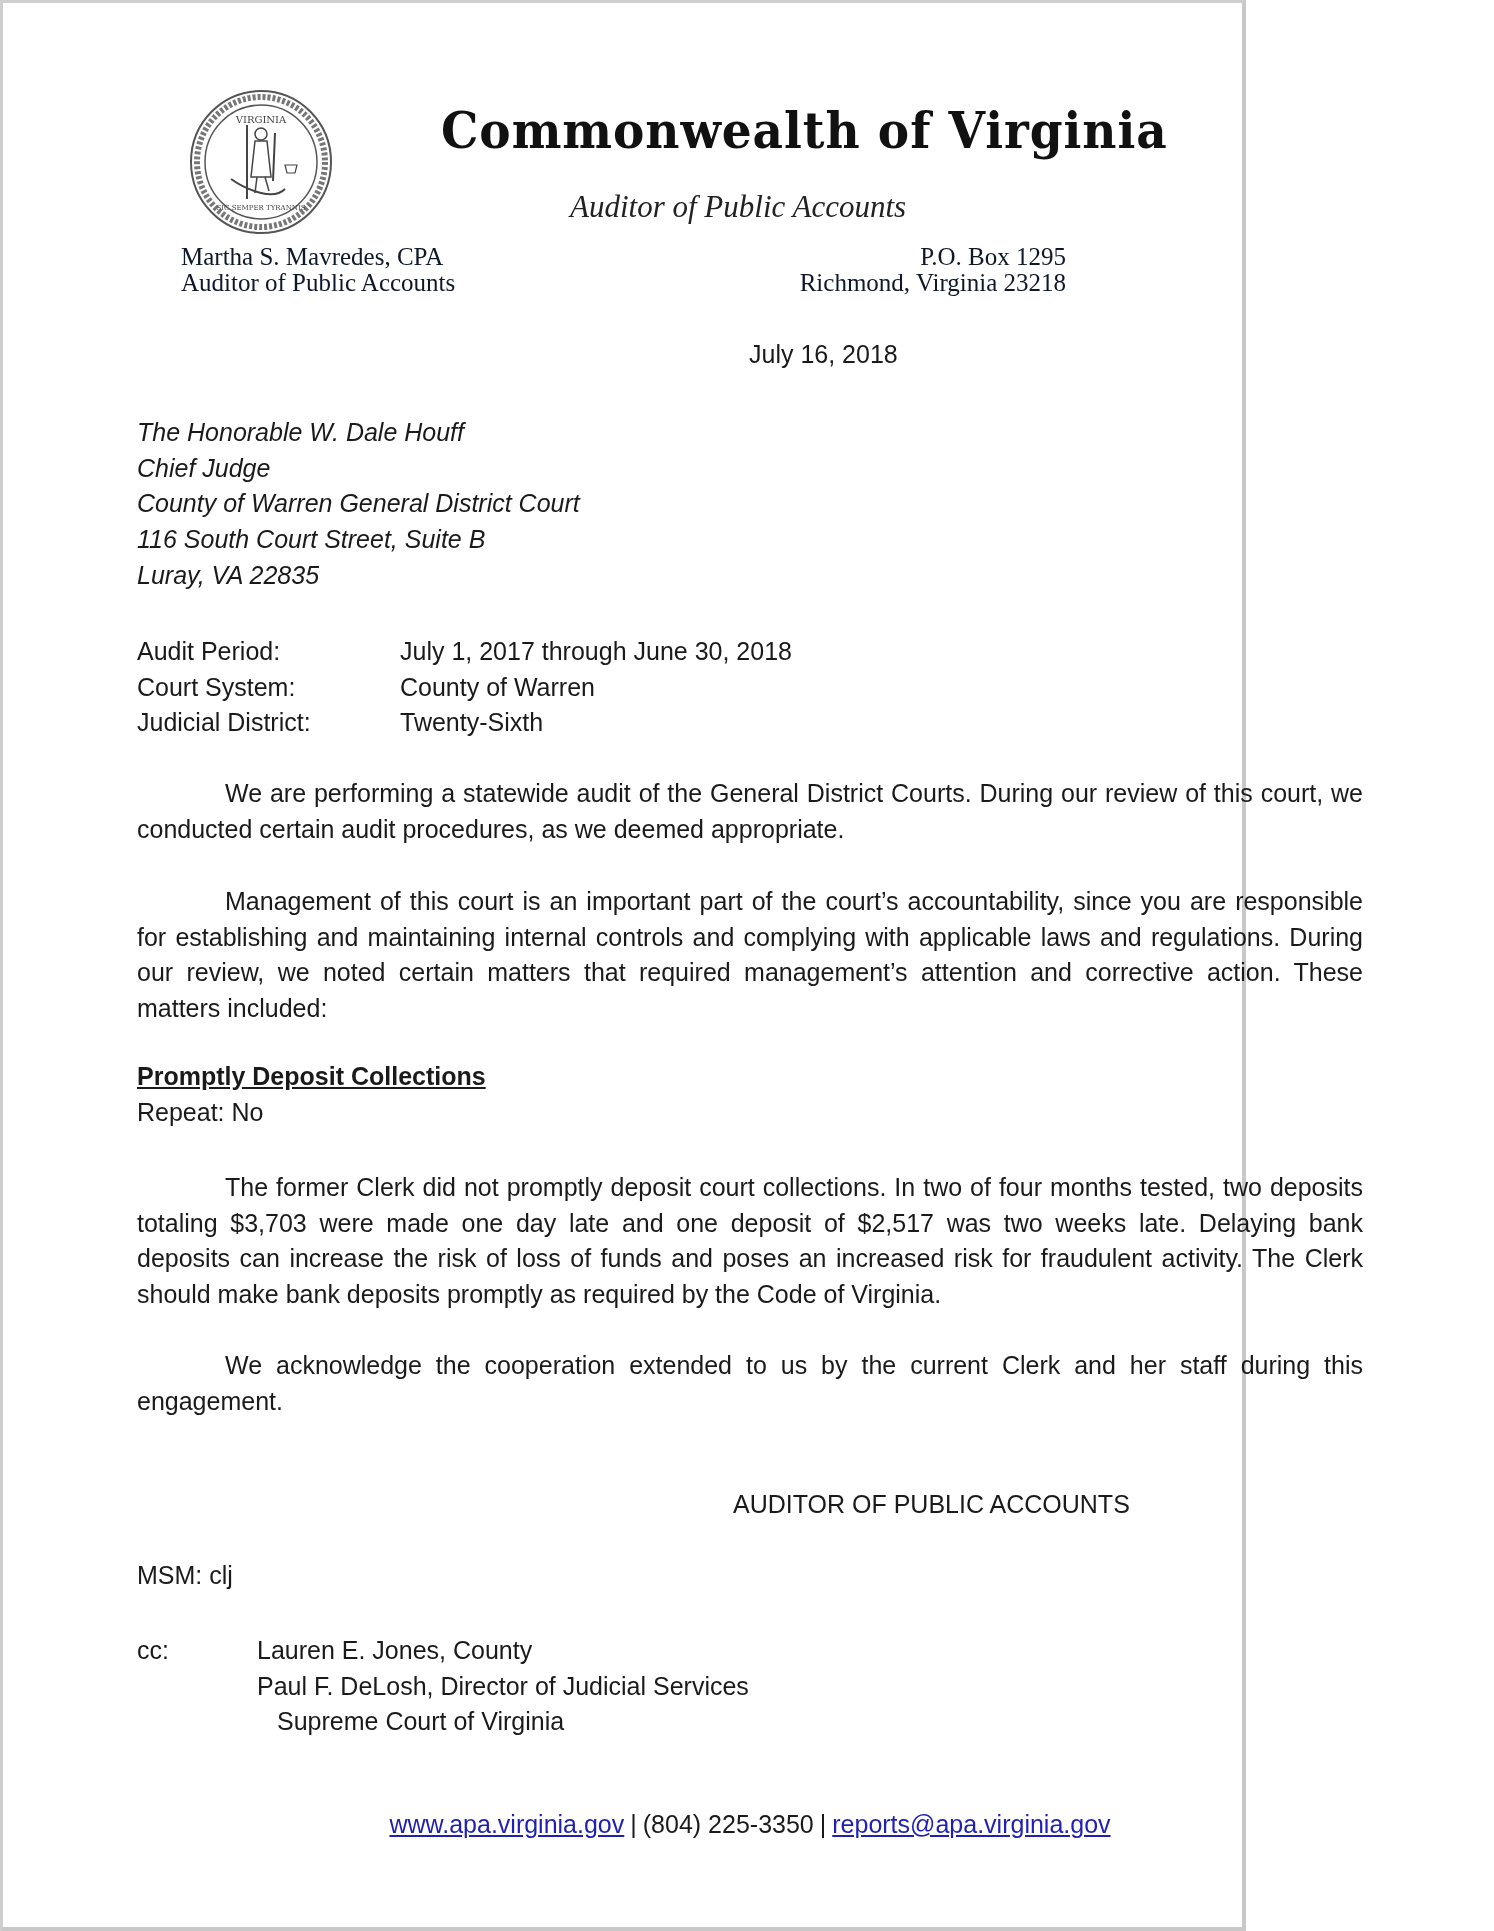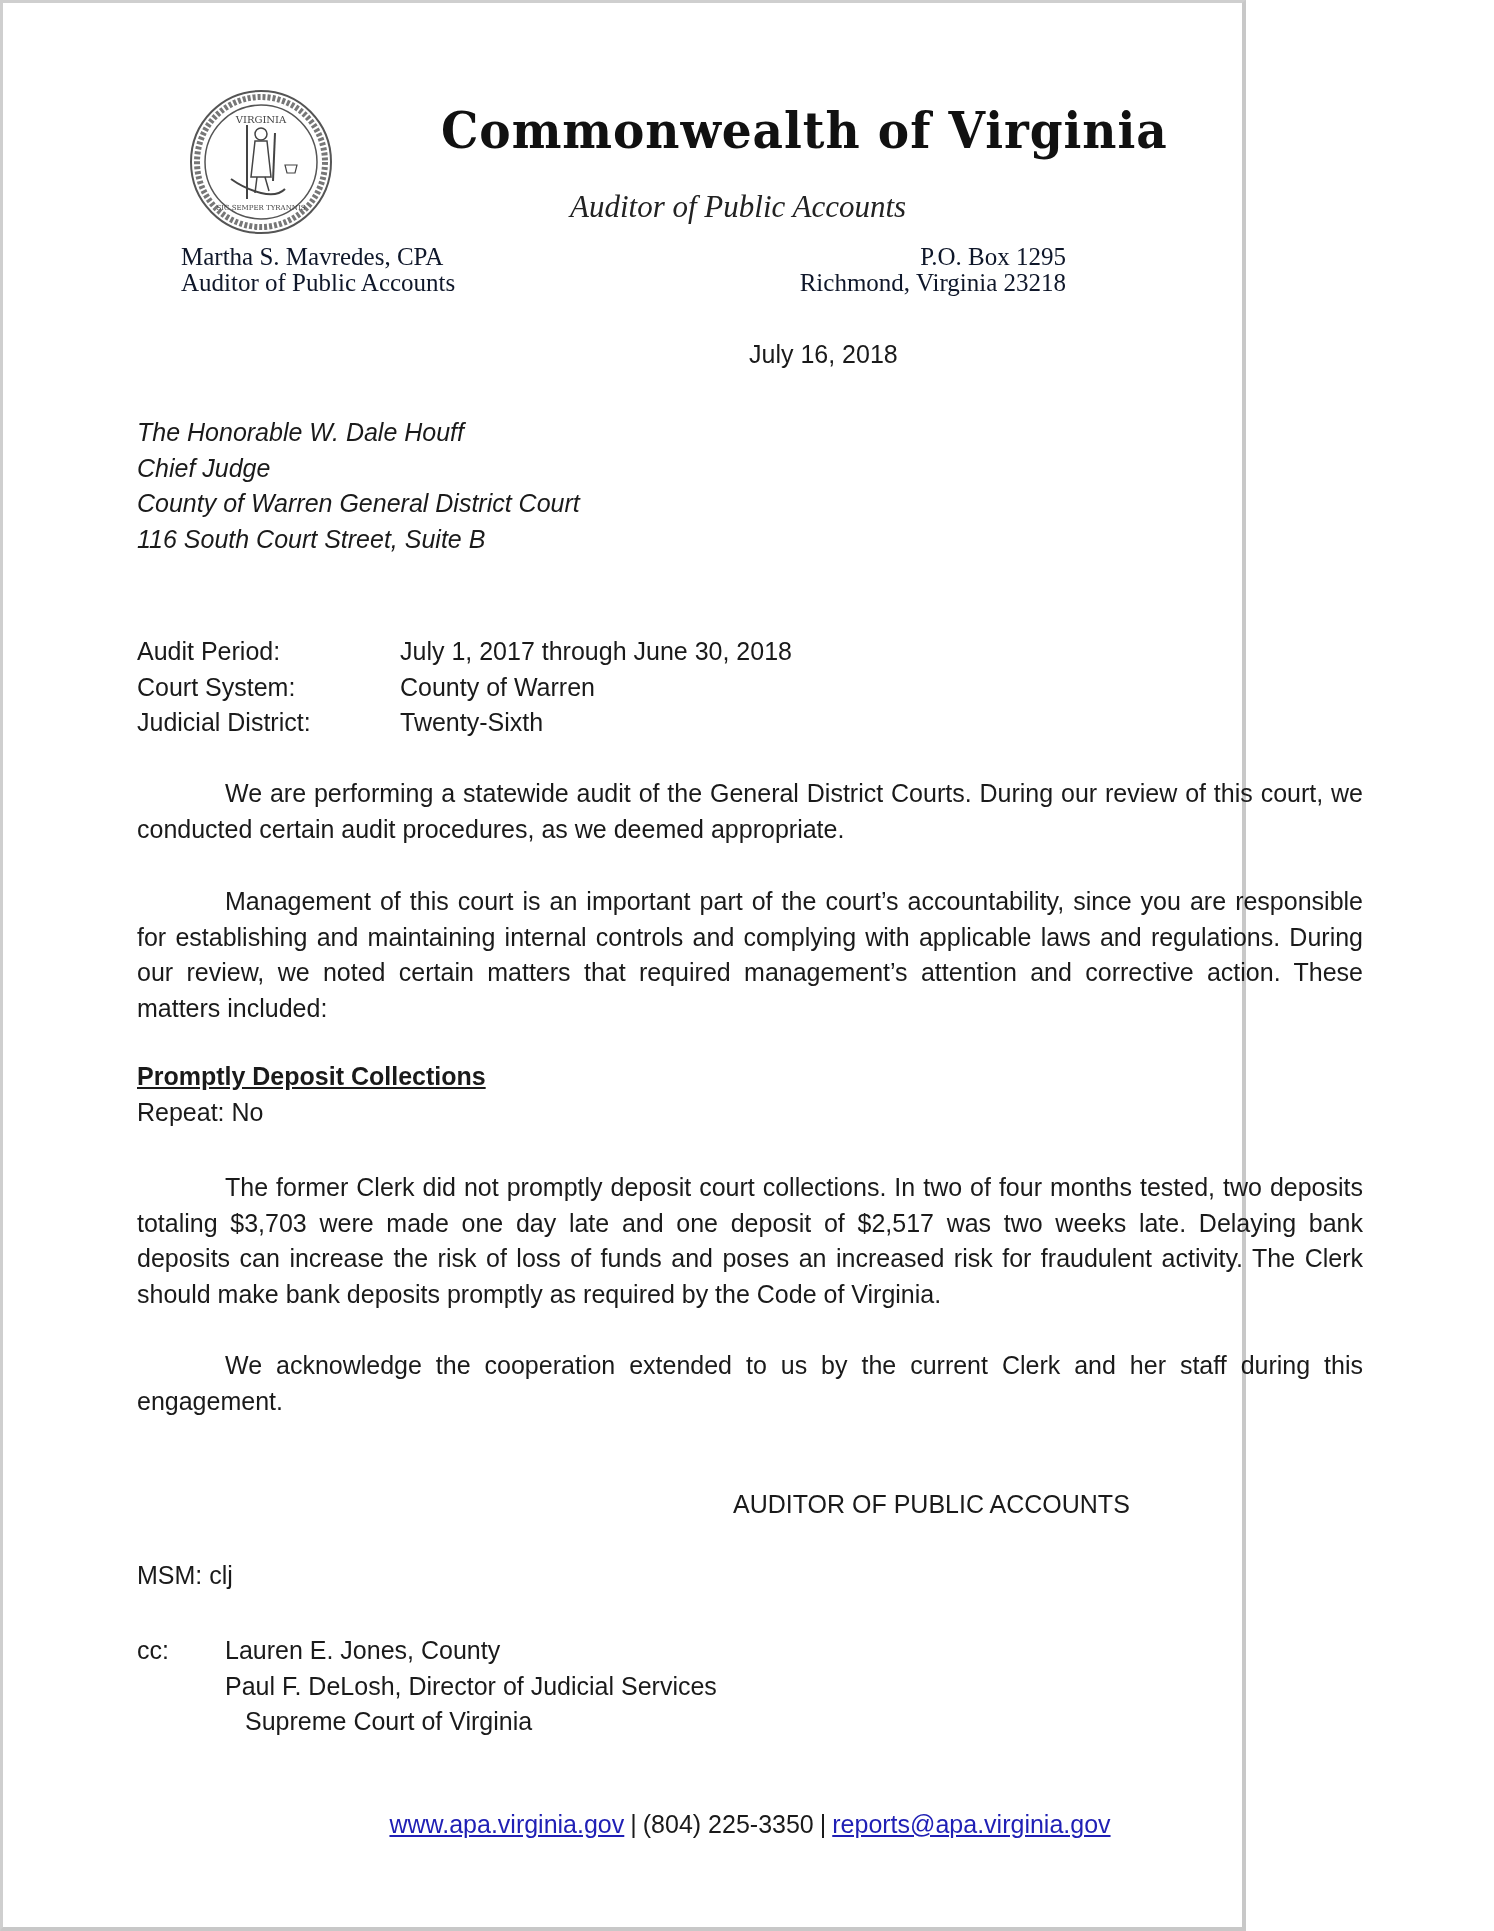--- a/index.html
+++ b/index.html
@@ -40,21 +40,21 @@
     }
     .p1 { top: 773px; }
     .p2 { top: 881px; }
     .finding-title { left: 134px; top: 1059px; font-weight: bold; text-decoration: underline; }
     .finding-repeat { left: 134px; top: 1095px; }
     .p3 { top: 1167px; }
     .p4 { top: 1345px; }
     .signature { left: 730px; top: 1487px; }
     .initials { left: 134px; top: 1558px; }
     .cc { left: 134px; top: 1630px; line-height: 35.7px; }
-    .cc-row { display: flex; }
+    .cc-row { display: flex; gap: 32px; }
     .cc-label { width: 88px; }
     .cc-sub { padding-left: 20px; }
     .footer { left: 0; width: 1494px; top: 1807px; text-align: center; }
     .footer a { color: #1a0dab; color: #1f1fb5; text-decoration: underline; }
     .sep { margin: 0 6px; }
   </style>
 </head>
 <body>
 
 <div class="page">
@@ -88,20 +88,21 @@
     <div>Richmond, Virginia 23218</div>
   </div>
 
   <div class="abs body-text date">July 16, 2018</div>
 
   <div class="abs body-text address">
     <div>The Honorable W. Dale Houff</div>
     <div>Chief Judge</div>
     <div>County of Warren General District Court</div>
     <div>116 South Court Street, Suite B</div>
+    <div>Luray, VA  22835</div>
   </div>
 
   <div class="abs body-text info">
     <div class="info-row">
       <span class="info-label">Audit Period:</span>
       <span>July 1, 2017 through June 30, 2018</span>
     </div>
     <div class="info-row">
       <span class="info-label">Court System:</span>
       <span>County of Warren</span>

